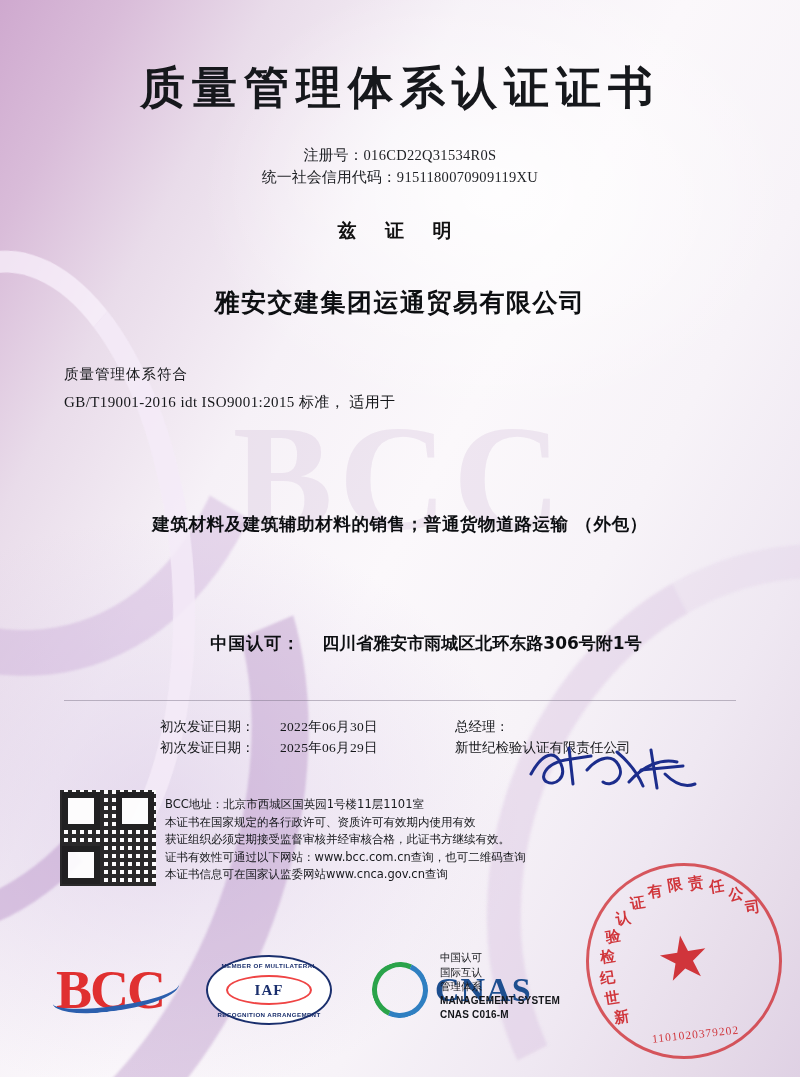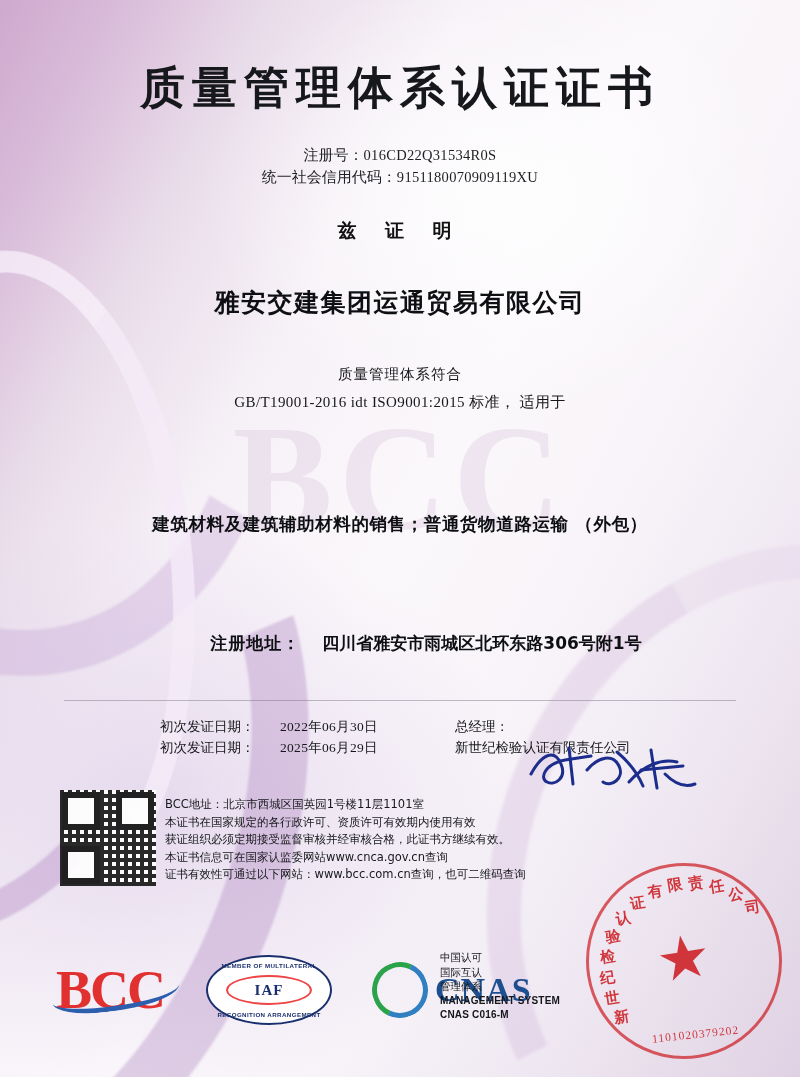--- a/index.html
+++ b/index.html
@@ -138,21 +138,20 @@
     text-align: center;
     font-size: 25px;
     font-weight: 700;
     letter-spacing: 1.5px;
     color: #0d0f12;
     font-family: "DejaVu Sans", sans-serif;
   }
 
   .std-block {
     margin-top: 46px;
-    text-align: center;
     color: #15171a;
   }
   .std-line1 {
     font-size: 14.5px;
     letter-spacing: 1px;
     font-family: "DejaVu Sans", sans-serif;
   }
   .std-line2 {
     margin-top: 9px;
     font-size: 15px;
@@ -459,21 +458,21 @@
 
     <div class="std-block">
       <div class="std-line1">质量管理体系符合</div>
       <div class="std-line2">GB/T19001-2016 idt ISO9001:2015 标准，  适用于</div>
     </div>
 
     <div class="scope">建筑材料及建筑辅助材料的销售；普通货物道路运输 （外包）</div>
 
     <div class="addresses">
       <div class="addr-row">
-        <span class="addr-label">注册地址：</span>
+        <span class="addr-label">中国认可：</span>
         <span class="addr-value">四川省雅安市雨城区北环东路306号附1号</span>
       </div>
     </div>
 
   </div>
 
   <div class="divider"></div>
 
   <div class="dates-row">
     <div>
@@ -503,22 +502,22 @@
   </div>
 
   <div class="qr">
     <div class="qr-eye3"></div>
   </div>
 
   <div class="footnotes">
     <div>BCC地址：北京市西城区国英园1号楼11层1101室</div>
     <div>本证书在国家规定的各行政许可、资质许可有效期内使用有效</div>
     <div>获证组织必须定期接受监督审核并经审核合格，此证书方继续有效。</div>
+    <div>证书有效性可通过以下网站：www.bcc.com.cn查询，也可二维码查询</div>
     <div>本证书信息可在国家认监委网站www.cnca.gov.cn查询</div>
-    <div>证书有效性可通过以下网站：www.bcc.com.cn查询，也可二维码查询</div>
   </div>
 
   <div class="logos">
     <div class="logo-bcc">
       <span>BCC</span>
       <span class="swoosh"></span>
     </div>
 
     <div class="logo-iaf">
       <div class="iaf-top">MEMBER OF MULTILATERAL</div>

